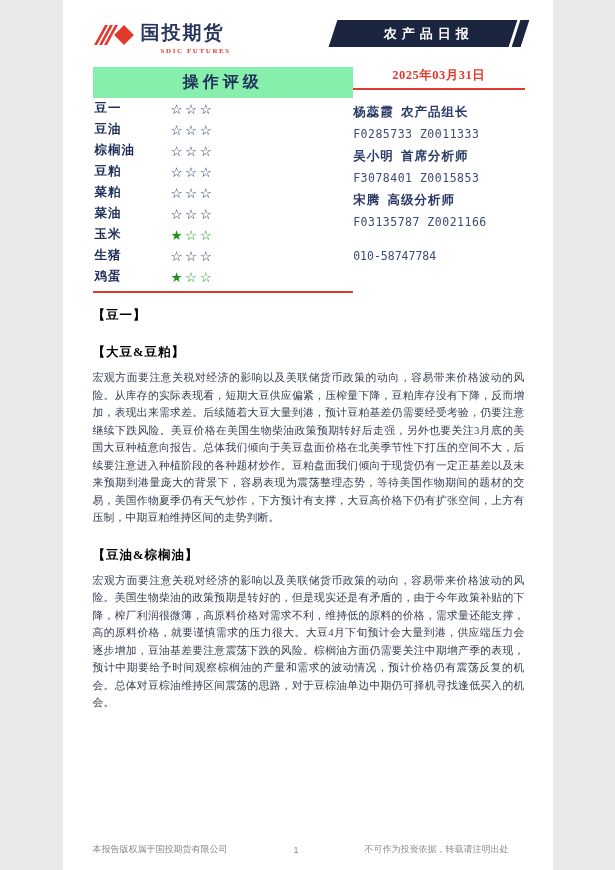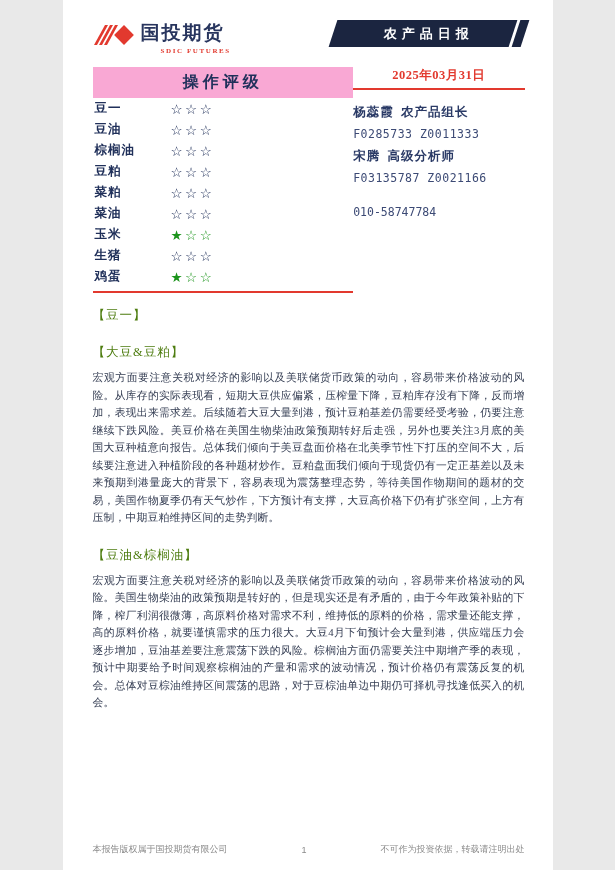--- a/index.html
+++ b/index.html
@@ -17,42 +17,42 @@
   .logo-text .en { font-size:7px; font-weight:bold; color:#e2392e; letter-spacing:1.6px; margin-top:1px;padding-left:20px; }
   .right-head { width:192px; }
   .banner { position:relative; height:27px; background:#1b2540; transform:skewX(-18deg);
             display:flex; align-items:center; justify-content:center; }
   .banner-inner { transform:skewX(18deg); color:#ffffff; font-size:13px; font-weight:bold;
                   letter-spacing:5px; }
   .banner-notch { position:absolute; top:0; bottom:0; right:9px; width:3px; background:#ffffff; }
   
   .columns { display:flex; justify-content:space-between; padding:12px 28px 0 30px; }
   .ratings { width:292px; }
-  .ratings-header { background:#f9a8d4; color:#20305a; font-weight:bold; font-size:16px;
+  .ratings-header { background:#86efac; color:#20305a; font-weight:bold; font-size:16px;
                     letter-spacing:4px; text-align:center; padding:5px 0; }
   .rating-row { display:flex; align-items:center; padding:2px 2px; height:21px; }
   .rname { width:76px; font-size:12.5px; font-weight:bold; color:#20305a; letter-spacing:1px; }
   .rstars { font-size:13.5px; letter-spacing:2.5px; font-family:"DejaVu Sans", sans-serif; }
   .ratings-rule { border-bottom:2.5px solid #e2392e; margin-top:4px; }
   .rightcol { width:192px; }
   .date { color:#e2392e; font-size:12.5px; font-weight:bold; text-align:center; letter-spacing:.5px; }
   .date-rule { border-bottom:2px solid #e2392e; margin-top:4px; margin-bottom:14px; }
   .a-name { font-size:12.5px; font-weight:bold; color:#2a3a66; letter-spacing:1px; margin-bottom:6px; }
   .a-codes { font-size:11.5px; color:#3c4a75; font-family:"DejaVu Sans Mono", monospace;
              margin-bottom:7px; letter-spacing:.5px; }
   .phone { margin-top:20px; font-size:11.5px; color:#3c4a75; font-family:"DejaVu Sans Mono", monospace; }
   .email { margin-top:11px; font-size:11.5px; color:#3c4a75; font-family:"DejaVu Sans Mono", monospace; }
   
   .sections { padding:14px 28px 0 30px; }
   .sec { margin-bottom:20px; }
-  .sec-title { font-size:12.5px; font-weight:normal; color:#4d7c0f; margin-bottom:8px; letter-spacing:1px; }
+  .sec-title { font-size:12.5px; font-weight:bold; color:#000000; margin-bottom:8px; letter-spacing:1px; }
   .sec-body { font-size:10.8px; line-height:17.5px; text-align:justify; color:#333c52;
               letter-spacing:.2px; }
   
-  .footer { position:absolute; left:30px; right:28px; bottom:14px;
+  .footer { position:absolute; left:30px; right:44px; bottom:14px;
             display:flex; justify-content:space-between; align-items:center;
             font-size:9px; color:#8a8a8a; font-family:"Liberation Sans", sans-serif; }
 </style>
 </head>
 <body>
 
 <div class="page">
 
   <header class="top">
     <div class="logo">
@@ -118,20 +118,22 @@
         </div>
       <div class="ratings-rule"></div>
     </section>
 
     <aside class="rightcol">
       <div class="date">2025年03月31日</div>
       <div class="date-rule"></div>
       <div id="analyst-list">
           <div class="a-name">杨蕊霞 农产品组长</div>
           <div class="a-codes">F0285733 Z0011333</div>
+          <div class="a-name">吴小明 首席分析师</div>
+          <div class="a-codes">F3078401 Z0015853</div>
           <div class="a-name">宋腾 高级分析师</div>
           <div class="a-codes">F03135787 Z0021166</div>
         </div>
       <div class="phone">010-58747784</div>
     </aside>
   </div>
 
   <main class="sections" id="sections">
       <section class="sec">
         <h2 class="sec-title">【豆一】</h2>

